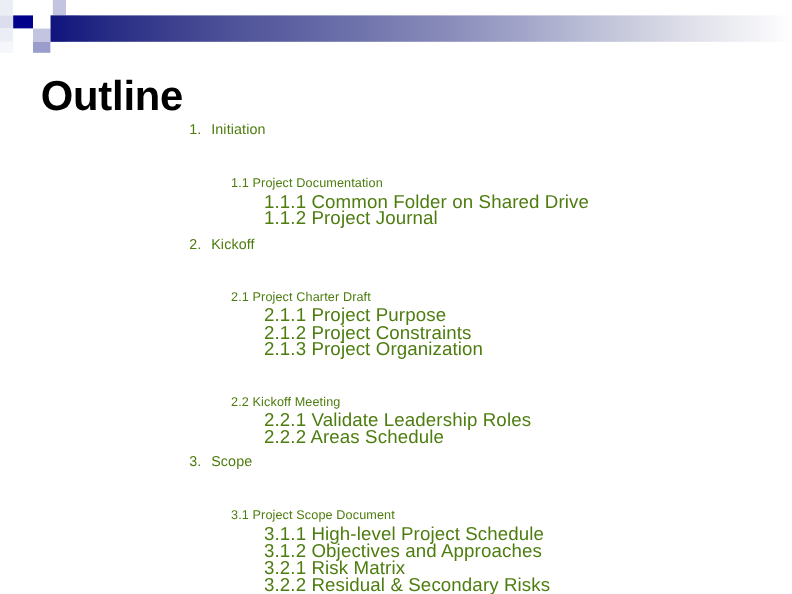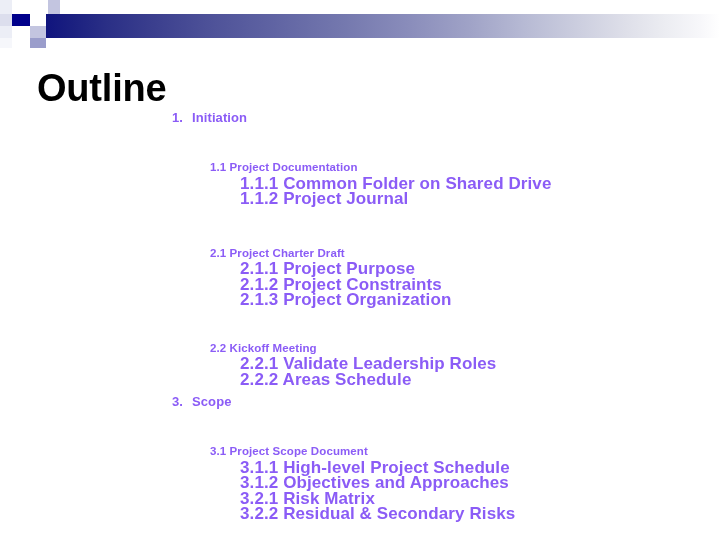--- a/index.html
+++ b/index.html
@@ -71,22 +71,21 @@
   #outline-body {
     position: absolute;
     left: 170px;
     top: 109px;
     width: 420px;
     color: #000000;
   }
 
   .o-line {
     white-space: nowrap;
-    color: #8b5cf6;
-    font-weight: bold;
+    color: #4d7c0f;
   }
 
   
   .lvl1 {
     font-size: 13px;
     line-height: 18px;
     padding-left: 2px;
     letter-spacing: 0.1px;
   }
   .lvl1 .num {
@@ -144,20 +143,21 @@
 </div>
 
 <div id="slide-title">Outline</div>
 
 <div id="outline-body">
     <div class="o-line lvl1"><span class="num">1.</span><span>Initiation</span></div>
     <div class="o-line lvl2">1.1 Project Documentation</div>
     <div class="o-line lvl3">1.1.1 Common Folder on Shared Drive</div>
     <div class="o-line lvl3">1.1.2 Project Journal</div>
     <div class="group-gap"></div>
+    <div class="o-line lvl1"><span class="num">2.</span><span>Kickoff</span></div>
     <div class="o-line lvl2">2.1 Project Charter Draft</div>
     <div class="o-line lvl3">2.1.1 Project Purpose</div>
     <div class="o-line lvl3">2.1.2 Project Constraints</div>
     <div class="o-line lvl3">2.1.3 Project Organization</div>
     <div class="o-line lvl2">2.2 Kickoff Meeting</div>
     <div class="o-line lvl3">2.2.1 Validate Leadership Roles</div>
     <div class="o-line lvl3">2.2.2 Areas Schedule</div>
     <div class="group-gap"></div>
     <div class="o-line lvl1"><span class="num">3.</span><span>Scope</span></div>
     <div class="o-line lvl2">3.1 Project Scope Document</div>

